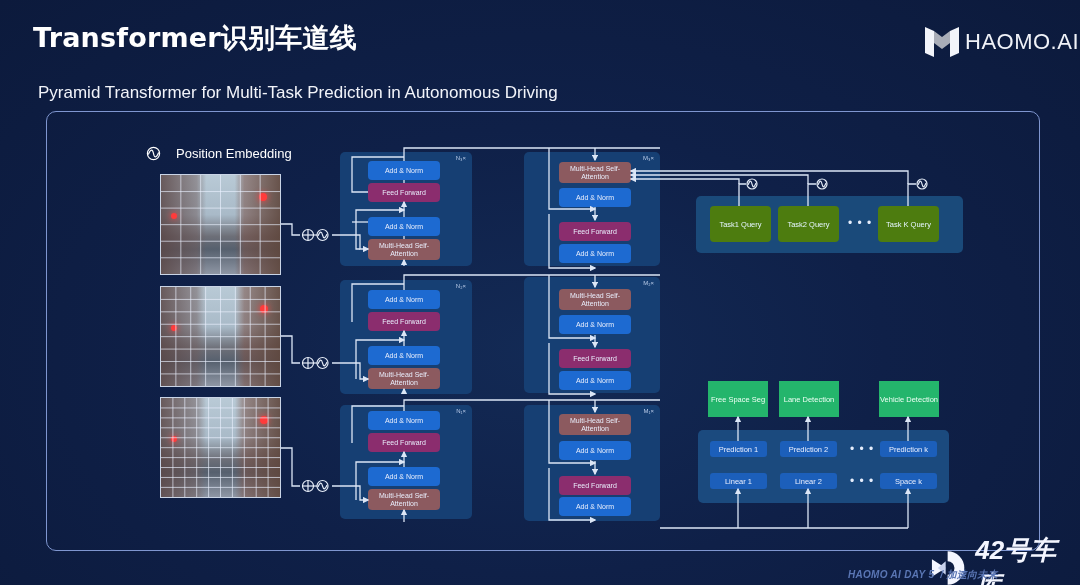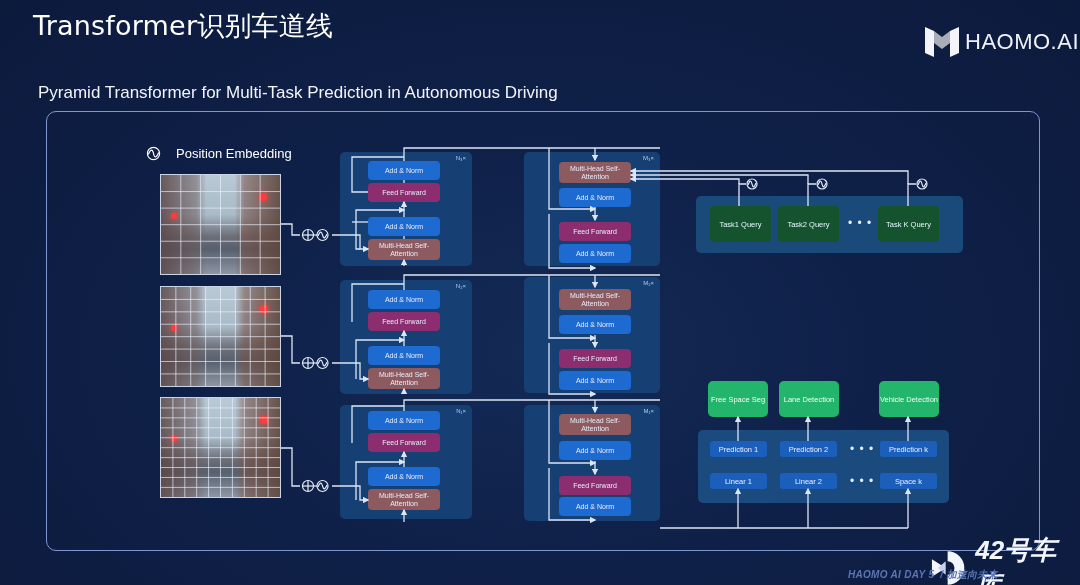--- a/index.html
+++ b/index.html
@@ -4,22 +4,22 @@
 <style>
   * { box-sizing: border-box; margin: 0; padding: 0; }
   html, body { width: 1080px; height: 585px; overflow: hidden; }
   body {
     background: radial-gradient(ellipse at 50% 60%, #132a55 0%, #0f2048 45%, #0c1a3c 100%);
     font-family: "Liberation Sans", "DejaVu Sans", sans-serif;
     color: #fff;
     position: relative;
   }
   .title {
-    position: absolute; left: 33px; top: 8px;
-    font-size: 27px; font-weight: normal; letter-spacing: 0.2px;
+    position: absolute; left: 33px; top: 20px;
+    font-size: 27px; font-weight: bold; letter-spacing: 0.2px;
     font-family: "DejaVu Sans", sans-serif;
   }
   .subtitle {
     position: absolute; left: 38px; top: 83px;
     font-size: 17px; color: #f2f4fa;
   }
   .logo { position: absolute; left: 925px; top: 27px; display: flex; align-items: center; gap: 6px; }
   .logo-mark { width: 34px; height: 30px; }
   .logo-text { font-size: 22px; letter-spacing: 0.5px; color: #f0f2f8; }
   .frame {
@@ -43,27 +43,27 @@
   .block-tag { position: absolute; right: 6px; top: 3px; font-size: 6px; color: #b9cbe8; }
   .box {
     position: absolute; height: 19px; border-radius: 4px;
     display: flex; align-items: center; justify-content: center; text-align: center;
     font-size: 7px; line-height: 8px; color: #e9eefc;
   }
   .addnorm { background: #1d6ad1; }
   .ff { background: #8b2d6e; }
   .mha { background: #8c5a5f; height: 21px; }
   .taskpanel { position: absolute; left: 696px; top: 196px; width: 267px; height: 57px; background: #1a4a7a; border-radius: 5px; }
-  .task { position: absolute; top: 206px; width: 61px; height: 36px; background: #14532d; border-radius: 4px;
+  .task { position: absolute; top: 206px; width: 61px; height: 36px; background: #4d7c0f; border-radius: 4px;
     display: flex; align-items: center; justify-content: center; text-align: center; font-size: 7.5px; line-height: 9px; color: #e6f6ff; }
   .dots { position: absolute; font-size: 12px; color: #e6eefc; letter-spacing: 1px; }
   .predpanel { position: absolute; left: 698px; top: 430px; width: 251px; height: 73px; background: #1b4a7e; border-radius: 5px; }
   .pbox { position: absolute; width: 57px; height: 16px; background: #1c5fba; border-radius: 3px;
     display: flex; align-items: center; justify-content: center; font-size: 7.5px; color: #e9efff; }
-  .out { position: absolute; top: 381px; width: 60px; height: 36px; background: #24b56c; border-radius: 5px;
+  .out { position: absolute; top: 381px; width: 60px; height: 36px; background: #24b56c; border-radius: 0;
     display: flex; align-items: center; justify-content: center; text-align: center; font-size: 7.5px; line-height: 9px; color: #eefff4; }
   .brand { position: absolute; left: 930px; top: 533px; display: flex; align-items: center; gap: 6px; }
   .brand-mark { width: 40px; height: 38px; }
   .brand-name { font-size: 26px; font-weight: bold; font-style: italic; color: #f4f6ff; }
   .footer { position: absolute; left: 848px; top: 568px; font-size: 10px; font-weight: bold; color: #5a76b4; font-style: italic; letter-spacing: 0.3px; }
   .footer span { margin-left: 6px; color: #5a76b4; }
 </style>
 </head>
 <body>
 

